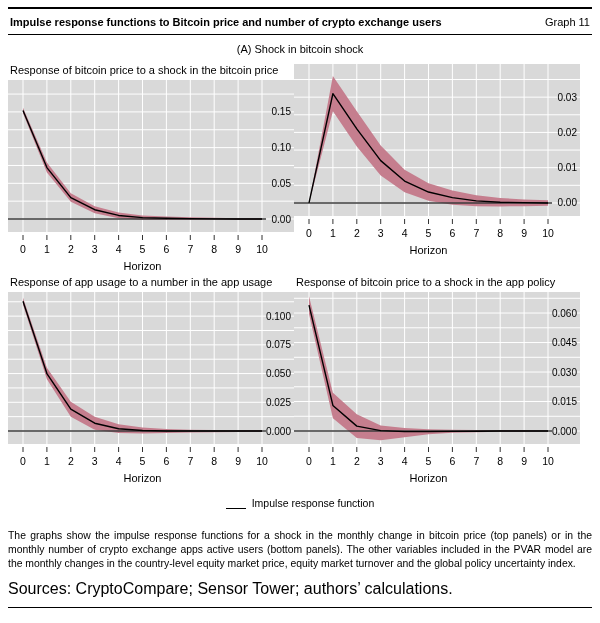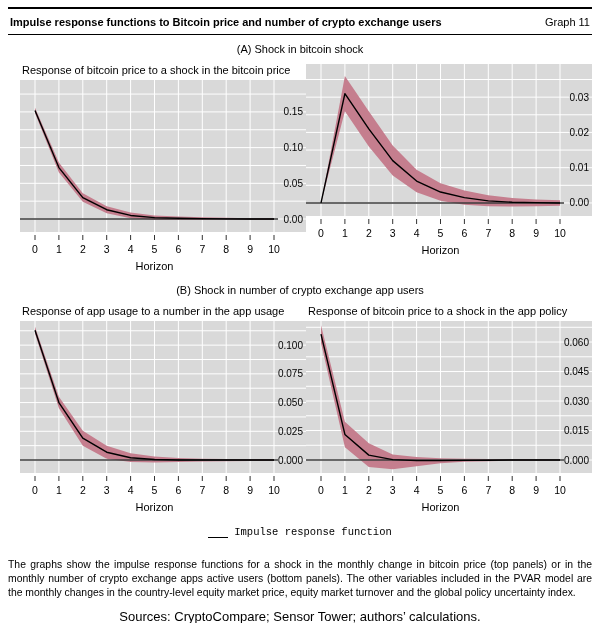--- a/index.html
+++ b/index.html
@@ -4,32 +4,32 @@
 <style>
   html,body{margin:0;padding:0;background:#ffffff;color:#000;
     font-family:"Liberation Sans","DejaVu Sans",sans-serif;}
   .page{width:600px;height:623px;box-sizing:border-box;padding:7px 8px 0 8px;overflow:hidden;}
   .rule-top{border-top:2px solid #000;}
   .hdr{display:flex;justify-content:space-between;align-items:baseline;padding:7px 2px 6px 2px;}
   .hdr h1{margin:0;font-size:11px;font-weight:bold;letter-spacing:0;}
   .graph-no{font-size:11px;font-weight:normal;}
   .rule{border-top:1px solid #000;}
   .sec-heading{text-align:center;font-size:11px;margin:8px 0 9px 0;}
-  .panels{display:flex;justify-content:flex-end;}
+  .panels{display:flex;justify-content:flex-start;}
   .panel{width:286px;}
   .panel-title{font-size:11px;margin:0 0 4px 2px;white-space:nowrap;}
   svg{display:block;}
   svg text{font-family:"Liberation Sans","DejaVu Sans",sans-serif;fill:#000;}
   .legend{display:flex;justify-content:center;align-items:center;gap:46px;
     margin:9px 0 8px 0;font-size:10.5px;}
-  .legend-item{display:flex;align-items:flex-end;gap:6px;font-family:Liberation Mono, monospace;}
+  .legend-item{display:flex;align-items:flex-end;gap:6px;}
   .legend-line{width:20px;height:0;border-top:1.5px solid #000;}
   .legend-box{width:17px;height:8px;}
   .footnote{font-size:10.4px;line-height:1.33;text-align:justify;margin:20px 0 0 0;}
-  .sources{font-size:13px;margin:10px 0 0 0;text-align:center;}
+  .sources{font-size:16px;margin:10px 0 0 0;}
   .rule-bottom{border-top:1.5px solid #000;margin-top:9px;}
 </style>
 </head>
 <body>
 
 <div class="page">
   <div class="rule-top"></div>
 
   <div class="hdr">
     <h1>Impulse response functions to Bitcoin price and number of crypto exchange users</h1>
@@ -158,21 +158,20 @@
           <text x="206.2" y="173" text-anchor="middle" font-size="10.5">8</text>
           <line x1="230.1" y1="155" x2="230.1" y2="160" stroke="#333333" stroke-width="1"></line>
           <text x="230.1" y="173" text-anchor="middle" font-size="10.5">9</text>
           <line x1="254" y1="155" x2="254" y2="160" stroke="#333333" stroke-width="1"></line>
           <text x="254" y="173" text-anchor="middle" font-size="10.5">10</text>
           <text x="134.5" y="190" text-anchor="middle" font-size="11">Horizon</text>
         </svg>
     </div>
   </div>
 
-  <div class="sec-heading">(B)  Shock in number of crypto exchange app users</div>
 
   <div class="panels">
     <div class="panel">
       <div class="panel-title">Response of app usage to a number in the app usage</div>
       <svg width="286" height="196" viewBox="0 0 286 196">
           <rect x="0" y="0" width="286" height="152" fill="#d9d9d9"></rect>
           <line x1="0" y1="139.01738473167046" x2="286" y2="139.01738473167046" stroke="#ffffff" stroke-width="1"></line>
           <line x1="0" y1="124.65608465608467" x2="286" y2="124.65608465608467" stroke="#ffffff" stroke-width="1"></line>
           <line x1="0" y1="110.29478458049888" x2="286" y2="110.29478458049888" stroke="#ffffff" stroke-width="1"></line>
           <line x1="0" y1="95.93348450491307" x2="286" y2="95.93348450491307" stroke="#ffffff" stroke-width="1"></line>

